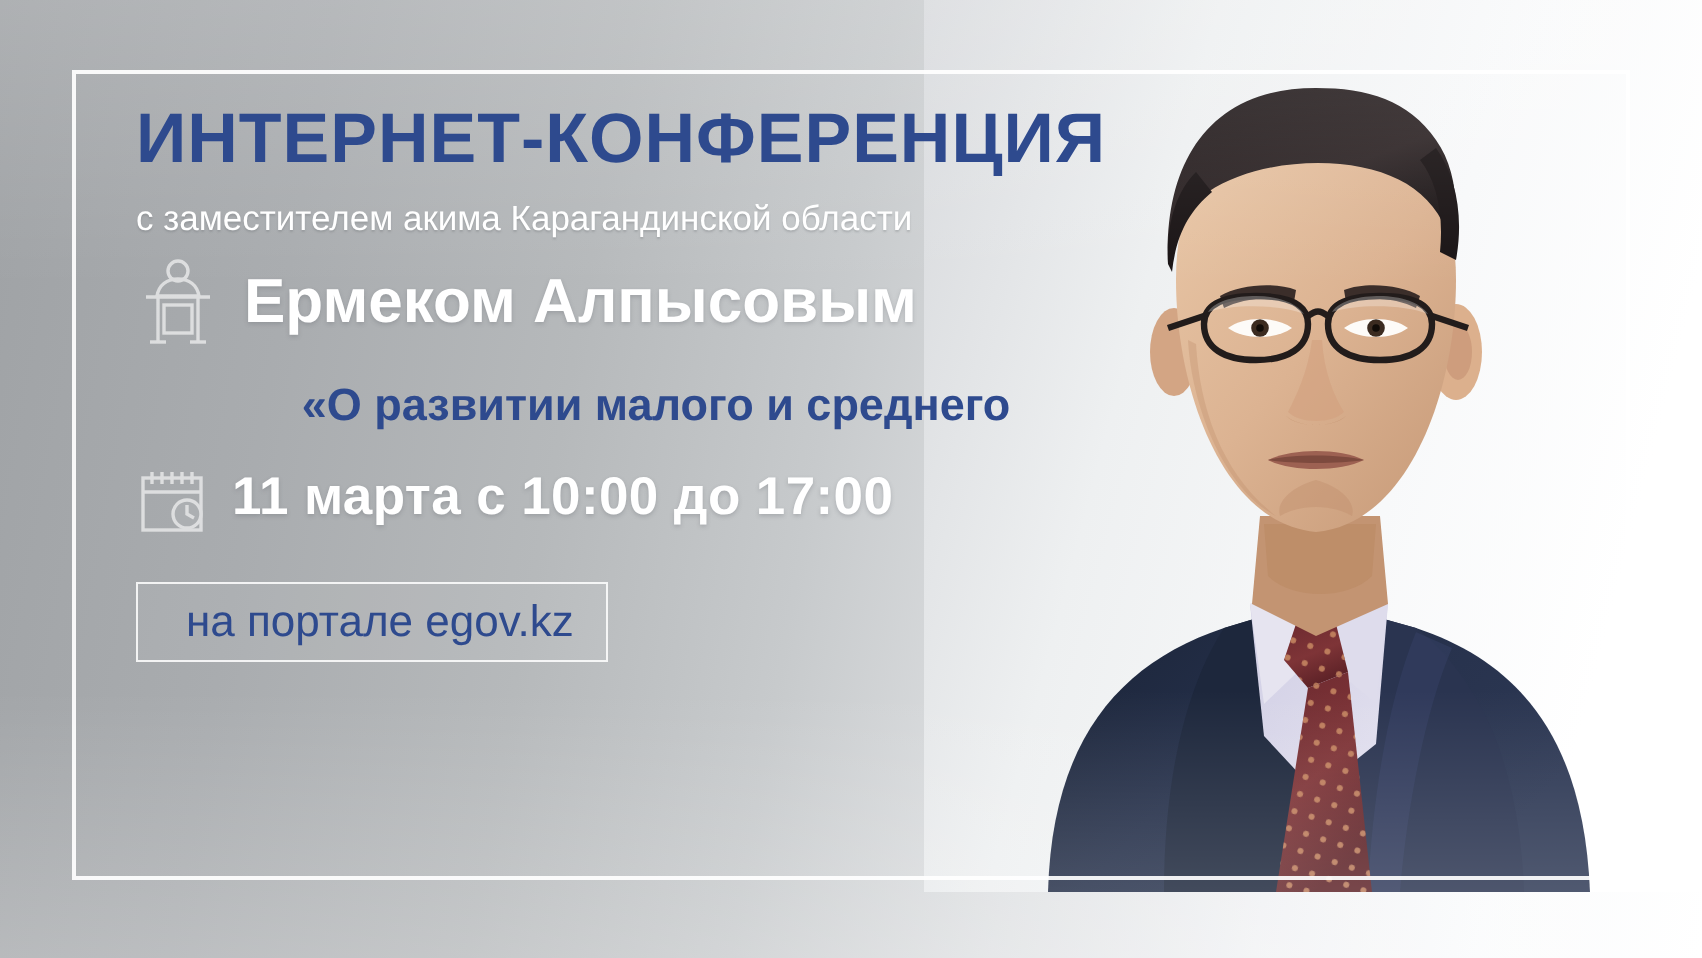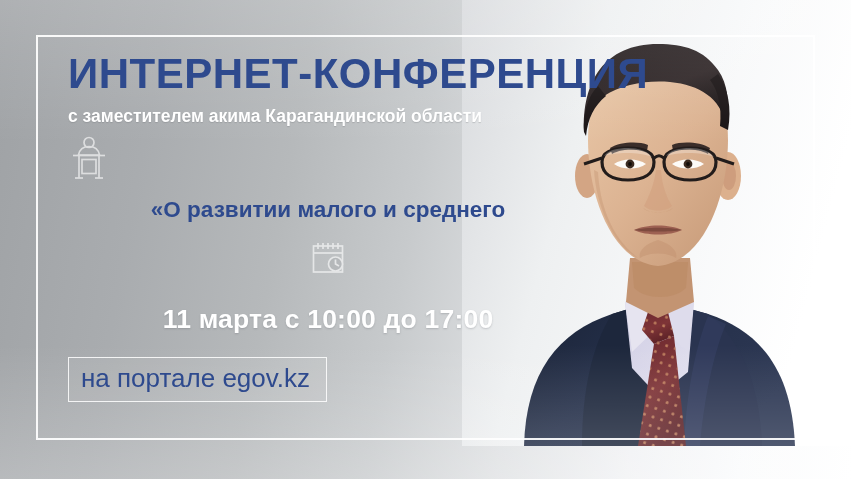--- a/index.html
+++ b/index.html
@@ -33,31 +33,31 @@
     border:2px solid rgba(255,255,255,.92);
     pointer-events:none;
   }
 
   
   .content{
     position:absolute;
     left:68px;top:52px;width:520px;
   }
   .headline{
-    font-size:42px;
+    font-size:35px;
     font-weight:bold;
     letter-spacing:.5px;
     color:#2e4a8e;
     line-height:1.05;
     margin:0 0 10px 0;
     white-space:nowrap;
   }
   .subhead{
     font-size:17.5px;
-    font-weight:bold;
+    font-weight:normal;
     color:#ffffff;
     margin:0 0 8px 0;
     white-space:nowrap;
     text-shadow:0 1px 1px rgba(90,95,100,.25);
   }
   .name-row{
     display:flex;
     align-items:center;
     gap:12px;
     margin:0 0 14px 0;
@@ -77,40 +77,38 @@
   .topic{
     font-size:22.5px;
     font-weight:bold;
     color:#2e4a8e;
     line-height:1.30;
     margin:0 0 16px 0;
   }
   .topic div{white-space:nowrap;text-align:center;}
   .date-row{
     display:flex;
-    align-items:center;
-    gap:28px;
+    gap:12px;
     margin:0 0 22px 0;
-    flex-direction:column;
   }
   .cal-icon{width:36px;height:36px;flex:0 0 36px;opacity:.72;}
   .cal-icon svg{display:block;width:100%;height:100%;}
   .date-text{
     font-size:26.5px;
     font-weight:bold;
     color:#ffffff;
     white-space:nowrap;
     letter-spacing:.2px;
     text-shadow:0 1px 2px rgba(90,95,100,.28);
   }
   .portal-btn{
     display:inline-block;
     border:1.5px solid rgba(255,255,255,.85);
-    padding:7px 16px 8px 12px;
-    font-size:26px;
+    padding:7px 16px 8px 24px;
+    font-size:22px;
     color:#2e4a8e;
     background:rgba(255,255,255,.05);
     line-height:1.05;
     white-space:nowrap;
   }
 </style>
 </head>
 <body>
 
 <div class="banner">
@@ -242,20 +240,21 @@
             <path d="M10.5 20 C 11.5 14.5 15.5 11.5 21 11.5 C 26.5 11.5 30.5 14.5 31.5 20 Z"></path>
             <path d="M5 20.5 L 37 20.5"></path>
             <path d="M11 21 L 11 43"></path>
             <path d="M31 21 L 31 43"></path>
             <rect x="14" y="24.5" width="14" height="14"></rect>
             <path d="M7 43 L 15 43"></path>
             <path d="M27 43 L 35 43"></path>
           </g>
         </svg>
       </span>
+      <span class="name">Ермеком Алпысовым</span>
     </div>
 
     <div class="topic">
       <div>«О развитии малого и среднего</div>
     </div>
 
     <div class="date-row">
       <span class="cal-icon">
         <svg viewBox="0 0 36 36" aria-hidden="true">
           <g fill="none" stroke="#ffffff" stroke-width="1.7" opacity="0.85">

